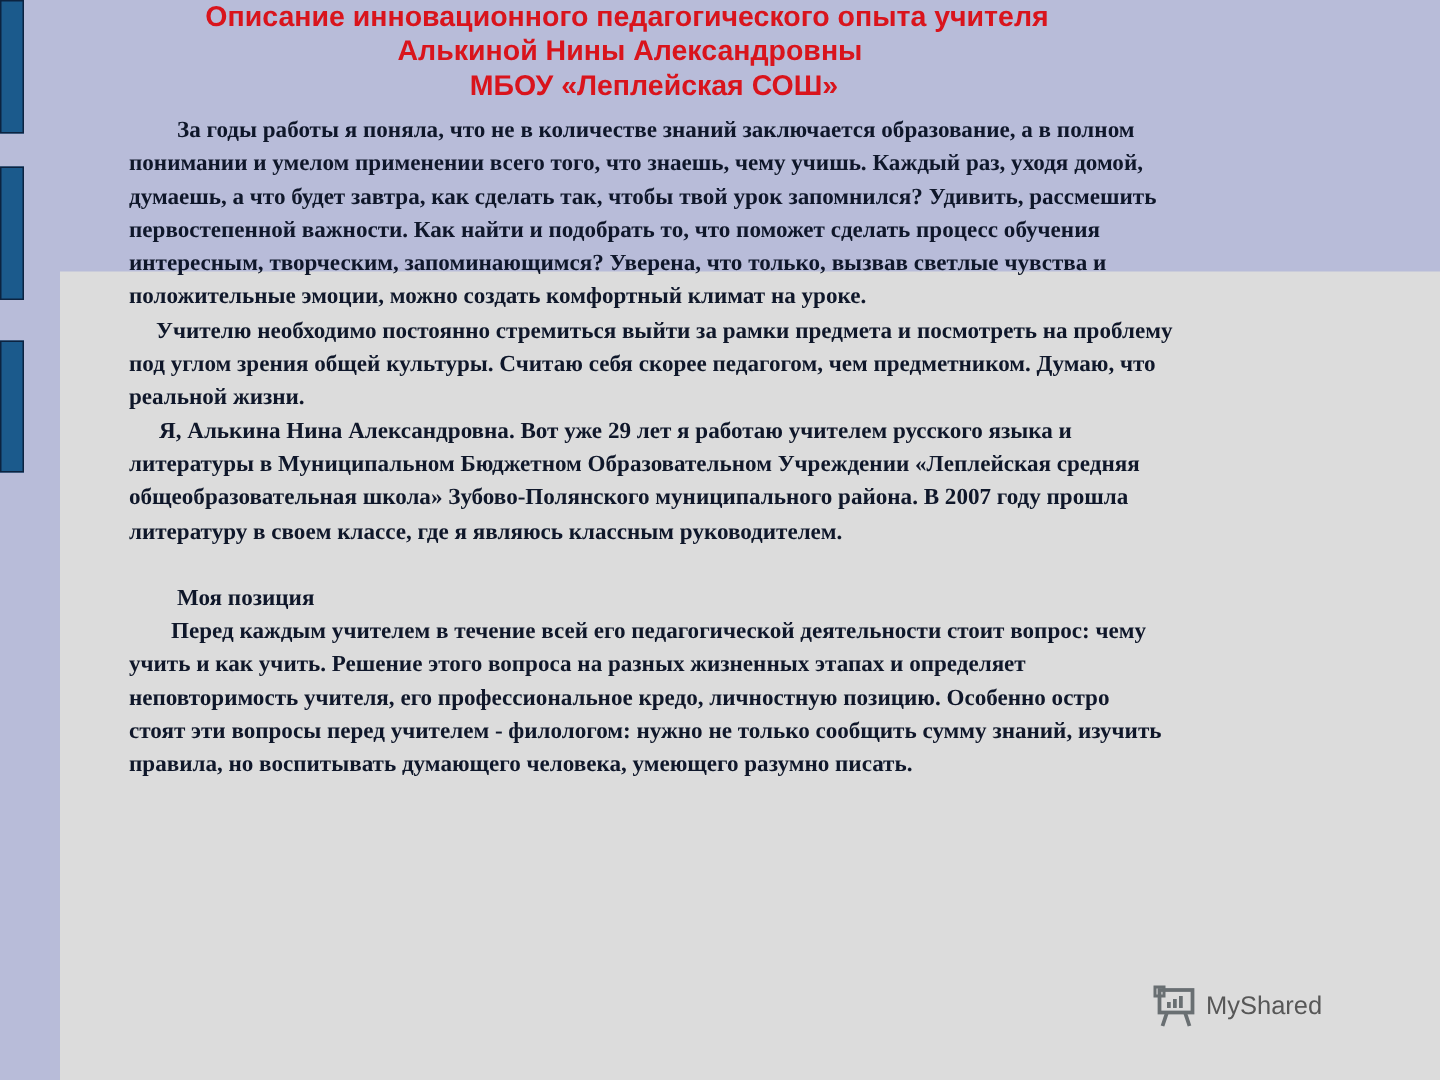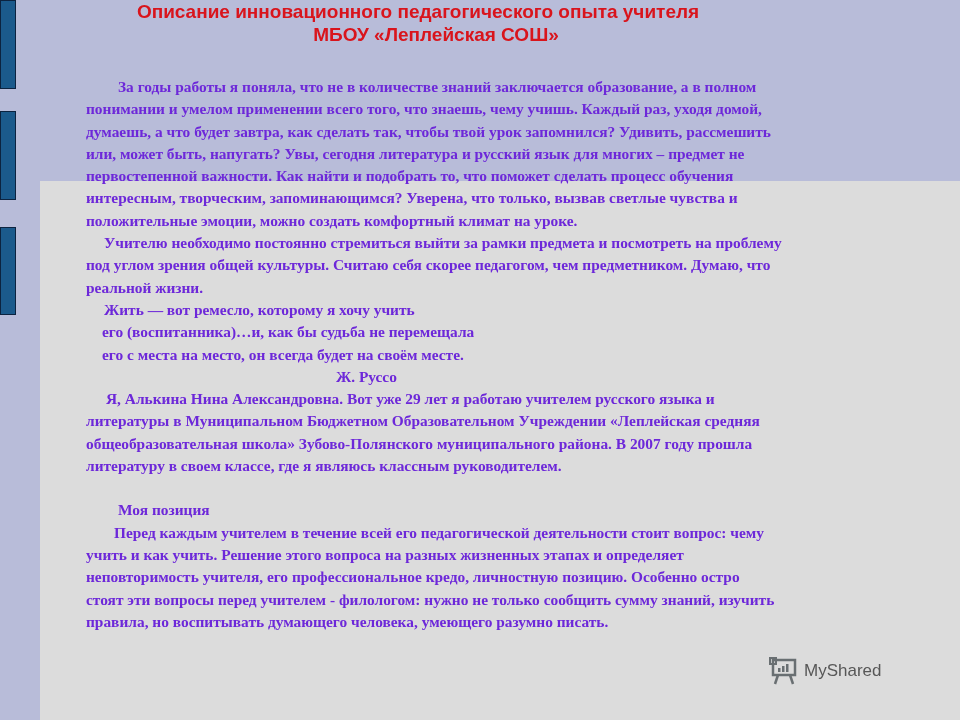--- a/index.html
+++ b/index.html
@@ -59,21 +59,21 @@
     }
     .title-line-1 { left: -2px; }
     .title-line-2 { left: 0px; }
     .title-line-3 { left: 0px; padding-left: 32px; }
 
     .body-text {
       position: absolute;
       left: 86px;
       top: 76px;
       width: 860px;
-      color: #6d28d9;
+      color: #0f172a;
       font-family: "Liberation Serif", serif;
       font-weight: bold;
       font-size: 15.4px;
       line-height: 22.3px;
     }
     .line {
       display: block;
       white-space: nowrap;
     }
     .indent-1 { padding-left: 32px; }
@@ -109,43 +109,37 @@
 <div class="slide-bg"></div>
 
 <div class="left-bar bar-1"></div>
 <div class="left-bar bar-2"></div>
 <div class="left-bar bar-3"></div>
 
 <div class="content-panel"></div>
 
 <div class="title-block">
   <span class="title-line title-line-1">Описание инновационного педагогического опыта учителя</span>
+  <span class="title-line title-line-2">Алькиной Нины Александровны</span>
   <span class="title-line title-line-3">МБОУ «Леплейская СОШ»</span>
 </div>
 
 <div class="body-text">
   <div>
     <span class="line indent-1">За годы работы я поняла, что не в количестве знаний заключается образование, а в полном</span>
     <span class="line">понимании и умелом применении всего того, что знаешь, чему учишь. Каждый раз, уходя домой,</span>
     <span class="line">думаешь, а что будет завтра, как сделать так, чтобы твой урок запомнился? Удивить, рассмешить</span>
-    <span class="line">или, может быть, напугать? Увы, сегодня литература и русский язык  для многих – предмет не</span>
     <span class="line">первостепенной важности. Как найти и подобрать то, что поможет сделать процесс обучения</span>
     <span class="line">интересным, творческим, запоминающимся? Уверена, что только, вызвав светлые чувства и</span>
     <span class="line">положительные эмоции, можно создать комфортный климат на уроке.</span>
   </div>
   <div>
     <span class="line indent-2">Учителю необходимо постоянно стремиться выйти за рамки предмета и посмотреть  на проблему</span>
     <span class="line">под углом зрения общей культуры. Считаю себя скорее педагогом, чем предметником. Думаю, что</span>
     <span class="line">реальной жизни.</span>
-  </div>
-  <div>
-    <span class="line indent-quote">Жить — вот ремесло, которому я хочу учить</span>
-    <span class="line indent-quote-2">его (воспитанника)…и, как бы судьба не перемещала</span>
-    <span class="line indent-quote-2">его с места на место, он всегда будет на своём месте.</span>
-    <span class="line author">Ж. Руссо</span>
   </div>
   <div>
     <span class="line indent-3">Я, Алькина Нина Александровна. Вот уже 29 лет  я работаю учителем русского языка и</span>
     <span class="line">литературы в Муниципальном Бюджетном Образовательном Учреждении «Леплейская средняя</span>
     <span class="line">общеобразовательная школа» Зубово-Полянского муниципального района. В 2007 году прошла</span>
     <span class="line">литературу  в  своем классе, где я являюсь классным руководителем.</span>
   </div>
   <span class="gap"></span>
   <span class="line heading-pos">Моя позиция</span>
   <div>

